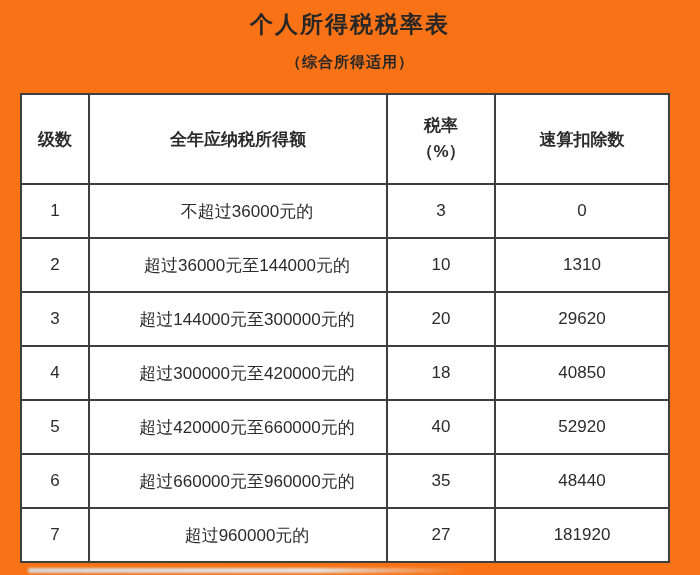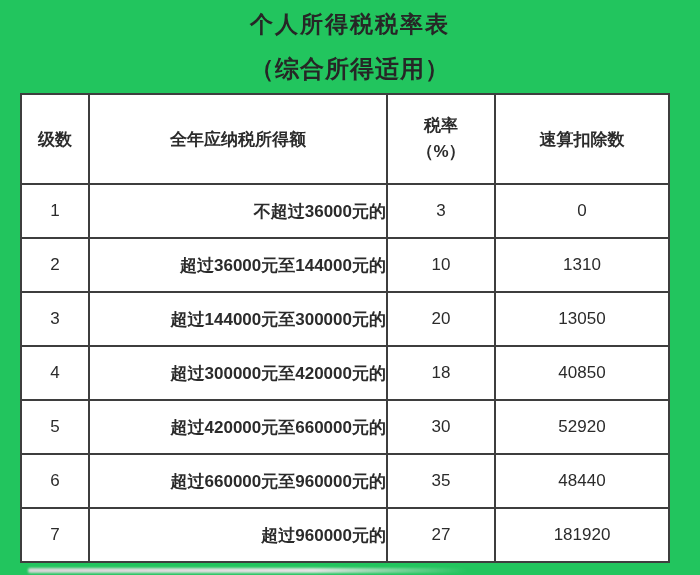--- a/index.html
+++ b/index.html
@@ -4,38 +4,38 @@
 <style>
   * { margin: 0; padding: 0; box-sizing: border-box; }
   html, body { background: #ffffff; }
   body {
     width: 700px; height: 575px;
     font-family: "Liberation Sans", "DejaVu Sans", sans-serif;
   }
   .page {
     position: relative;
     width: 700px; height: 575px;
-    background: #22c55e;
+    background: #f97316;
     overflow: hidden;
     color: #282828;
   }
   .doc-title {
     position: absolute;
     top: 9px; left: 0; width: 100%;
     text-align: center;
     font-size: 23px;
     font-weight: 700;
     letter-spacing: 2px;
     color: #262626;
   }
   .doc-subtitle {
     position: absolute;
     top: 53px; left: 0; width: 100%;
     text-align: center;
-    font-size: 24px;
+    font-size: 15px;
     font-weight: 700;
     letter-spacing: 1px;
     color: #262626;
   }
   table.rate-table {
     position: absolute;
     left: 20px; top: 93px;
     width: 648px;
     border-collapse: collapse;
     table-layout: fixed;
@@ -47,23 +47,22 @@
     vertical-align: middle;
     font-size: 17px;
     color: #2b2b2b;
     overflow: hidden;
     white-space: nowrap;
   }
   .rate-table thead tr { height: 90px; padding-left: 22px; }
   .rate-table tbody tr { height: 54px; }
   .rate-table th { font-weight: 700; }
   .rate-table td.cell-income {
-    text-align: right;
+    text-align: center;
     padding-left: 18px;
-    font-weight: bold;
   }
   .rate-header-line { display: block; line-height: 1.55; }
   .cutoff-artifact {
     position: absolute;
     left: 28px; top: 568px;
     width: 440px; height: 5px;
     background: linear-gradient(to right, #d6d6d6, #e4e4e4 65%, rgba(230,230,230,0));
     filter: blur(1px);
     border-radius: 2px;
   }
@@ -104,32 +103,32 @@
       <tr>
         <td class="cell-level">2</td>
         <td class="cell-income">超过36000元至144000元的</td>
         <td class="cell-rate">10</td>
         <td class="cell-deduction">1310</td>
       </tr>
       <tr>
         <td class="cell-level">3</td>
         <td class="cell-income">超过144000元至300000元的</td>
         <td class="cell-rate">20</td>
-        <td class="cell-deduction">13050</td>
+        <td class="cell-deduction">29620</td>
       </tr>
       <tr>
         <td class="cell-level">4</td>
         <td class="cell-income">超过300000元至420000元的</td>
         <td class="cell-rate">18</td>
         <td class="cell-deduction">40850</td>
       </tr>
       <tr>
         <td class="cell-level">5</td>
         <td class="cell-income">超过420000元至660000元的</td>
-        <td class="cell-rate">30</td>
+        <td class="cell-rate">40</td>
         <td class="cell-deduction">52920</td>
       </tr>
       <tr>
         <td class="cell-level">6</td>
         <td class="cell-income">超过660000元至960000元的</td>
         <td class="cell-rate">35</td>
         <td class="cell-deduction">48440</td>
       </tr>
       <tr>
         <td class="cell-level">7</td>

